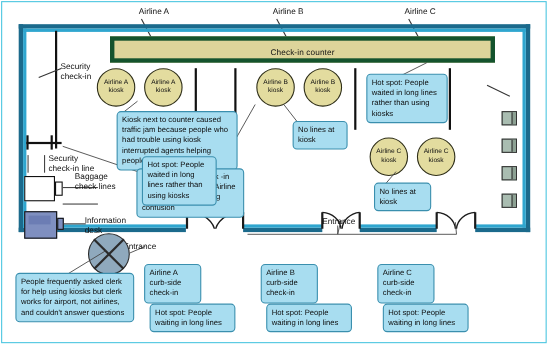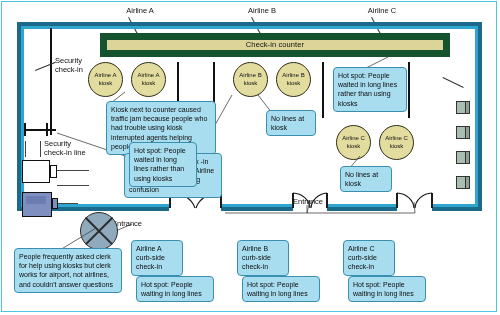--- a/index.html
+++ b/index.html
@@ -17,21 +17,21 @@
     border:1.5px solid #4cc6e0;
     background:#ffffff;
     box-sizing:border-box;
   }
   .wall{position:absolute;background:#1b6a8c;}
   .wall-hi{position:absolute;background:#2fa6cf;}
 
   
   .counter{
     position:absolute;left:100px;top:33px;width:350px;height:24px;
-    background:#ddd49a;border:7px solid #14532d;box-sizing:border-box;
+    background:#ddd49a;border:4px solid #14532d;box-sizing:border-box;
     display:flex;align-items:flex-end;justify-content:center;
   }
   .counter-label{
     font-size:7.5px;color:#111;padding-bottom:1.5px;
     letter-spacing:.1px;
   }
 
   
   .kiosk{
     position:absolute;width:35px;height:35px;border-radius:50%;
@@ -157,25 +157,29 @@
 
   <div class="thin-v" style="left:25px;top:141px;height:16px;"></div>
   <div class="thin-v" style="left:40px;top:141px;height:16px;"></div>
   <div class="maplabel" style="left:44px;top:139px;width:56px;text-align:left;">Security
 check-in line</div>
 
   <div class="desk" style="left:22px;top:160px;width:28px;height:23px;"></div>
   <div class="desk-side" style="left:50px;top:165px;width:7px;height:13px;"></div>
   <div class="thin-h" style="left:57px;top:170px;width:32px;"></div>
   <div class="thin-h" style="left:57px;top:185px;width:32px;"></div>
+  <div class="maplabel" style="left:68px;top:156px;width:56px;text-align:left;">Baggage
+check lines</div>
 
   <div class="infodesk" style="left:22px;top:192px;width:30px;height:25px;"></div>
   <div class="infodesk-in" style="left:26px;top:196px;width:20px;height:8px;"></div>
   <div class="desk-side" style="left:52px;top:198px;width:6px;height:11px;background:#7f8fc0;"></div>
   <div class="thin-h" style="left:58px;top:203px;width:20px;"></div>
+  <div class="maplabel" style="left:77px;top:196px;width:56px;text-align:left;">Information
+desk</div>
 
   <div class="revolve" style="left:80px;top:212px;">
     <div class="x1"></div>
       <div class="x2"></div>
   </div>
 
   <div class="kiosk" style="left:88px;top:62px;">
     <span>Airline A</span>
     <span>kiosk</span>
   </div>

